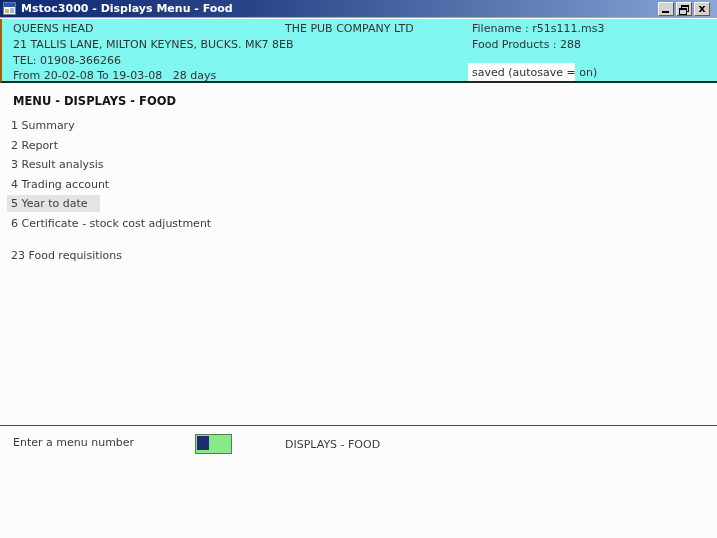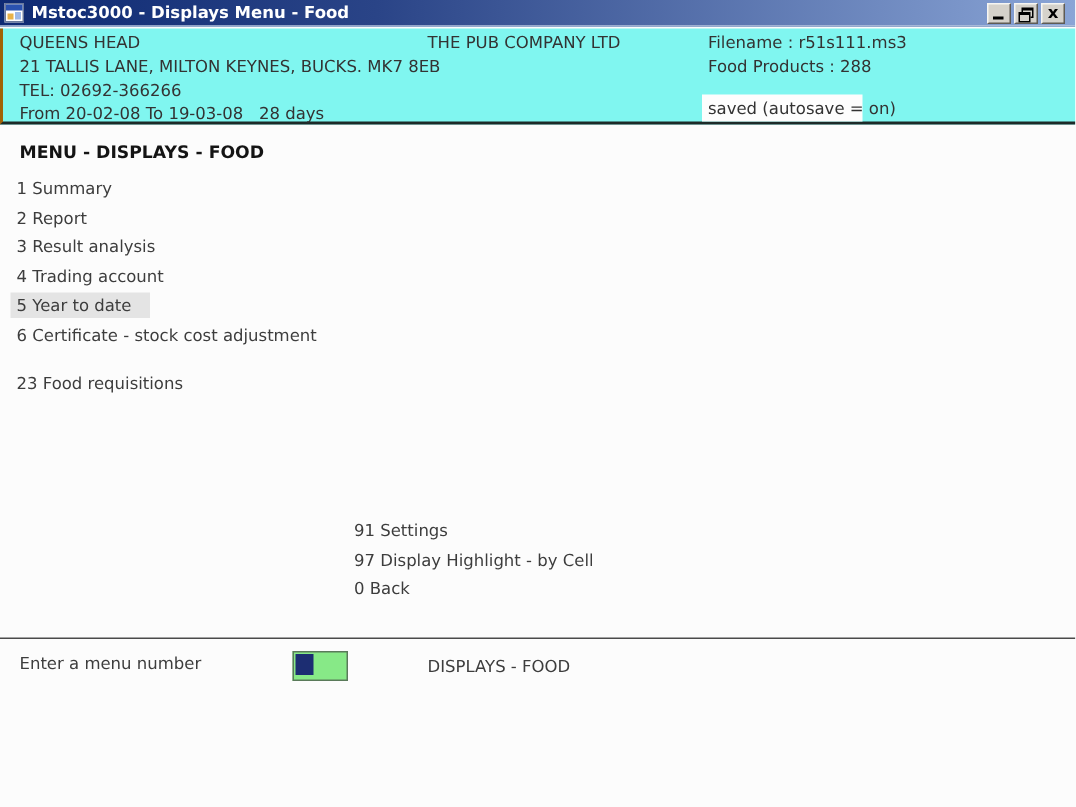--- a/index.html
+++ b/index.html
@@ -101,46 +101,41 @@
       </div>
     </div>
   </div>
 
   <div class="header">
     <span class="h-r1 h-c1">QUEENS HEAD</span>
     <span class="h-r1 h-c2">THE PUB COMPANY LTD</span>
     <span class="h-r1 h-c3">Filename : r51s111.ms3</span>
     <span class="h-r2 h-c1">21 TALLIS LANE, MILTON KEYNES, BUCKS. MK7 8EB</span>
     <span class="h-r2 h-c3">Food Products : 288</span>
-    <span class="h-r3 h-c1">TEL: 02692-366266</span>
+    <span class="h-r3 h-c1">TEL: 01908-366266</span>
     <span class="h-r4 h-c1">From 20-02-08 To 19-03-08   28 days</span>
     <div class="saved-box">
       <span>saved (autosave = on)</span>
     </div>
   </div>
 
   <div class="main">
     <div class="menu-title">MENU - DISPLAYS - FOOD</div>
 
     <div class="menu-list">
       <div class="menu-item"><span>1 Summary</span></div>
       <div class="menu-item"><span>2 Report</span></div>
       <div class="menu-item"><span>3 Result analysis</span></div>
       <div class="menu-item"><span>4 Trading account</span></div>
       <div class="menu-item highlighted"><span>5 Year to date</span></div>
       <div class="menu-item"><span>6 Certificate - stock cost adjustment</span></div>
     </div>
 
     <div class="menu-item-extra">23 Food requisitions</div>
 
-    <div class="footer-list">
-      <div class="footer-item">91 Settings</div>
-      <div class="footer-item">97 Display Highlight - by Cell</div>
-      <div class="footer-item">0 Back</div>
-    </div>
   </div>
 
   <div class="rule"></div>
   <div class="prompt-label">Enter a menu number</div>
   <div class="entry-box">
     <div class="cursor-block"></div>
   </div>
   <div class="context-label">DISPLAYS - FOOD</div>
 
 </div>

